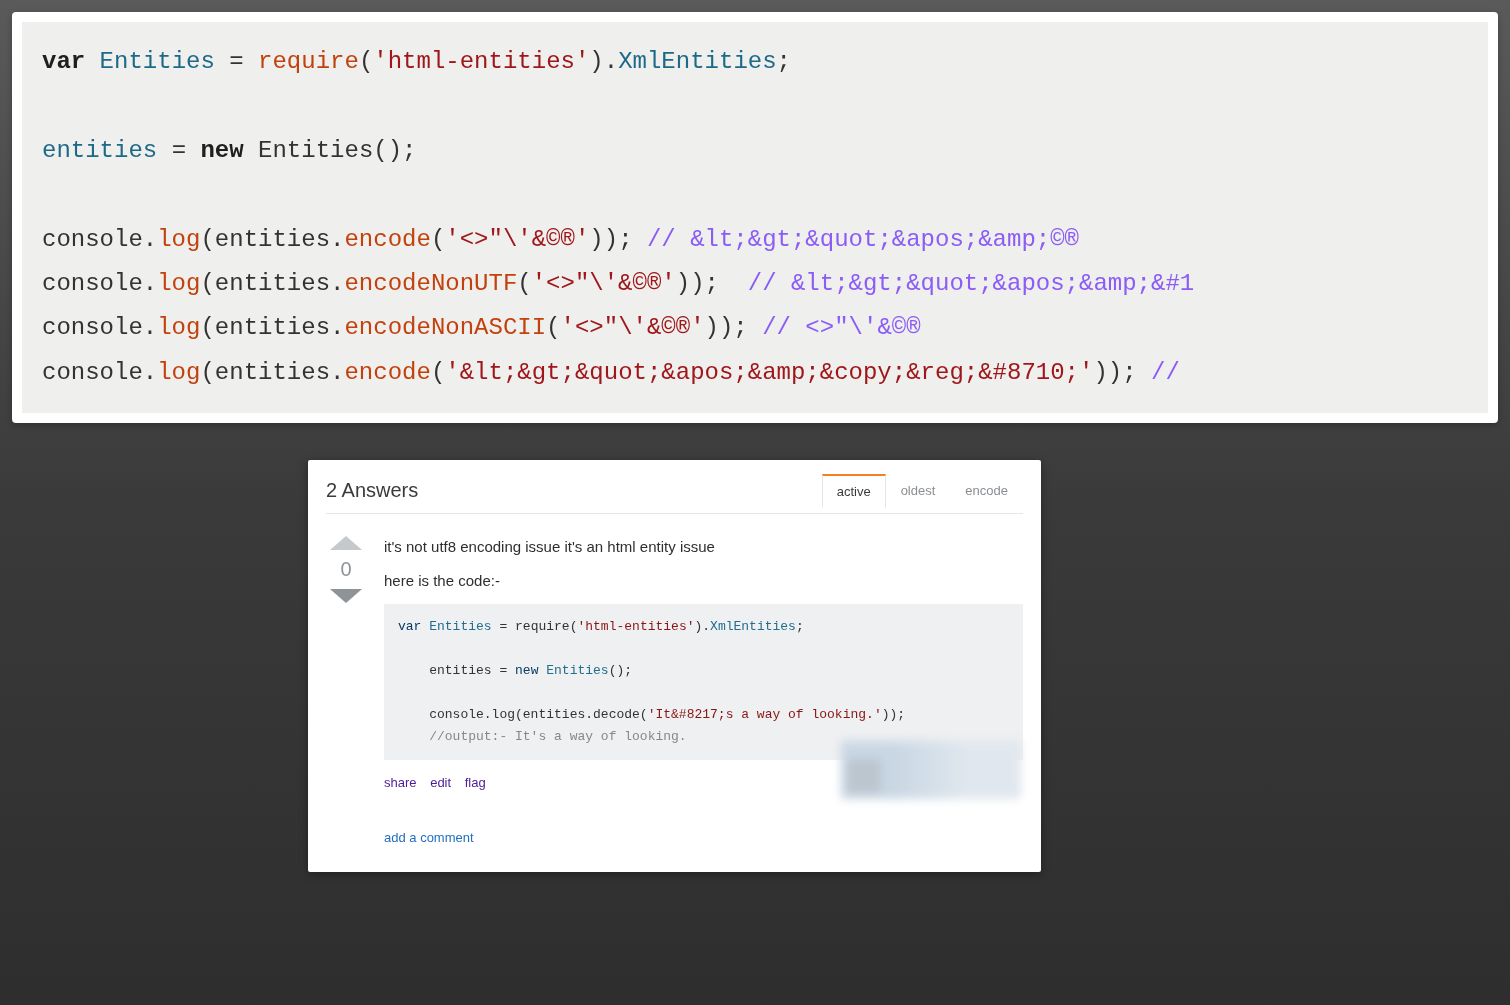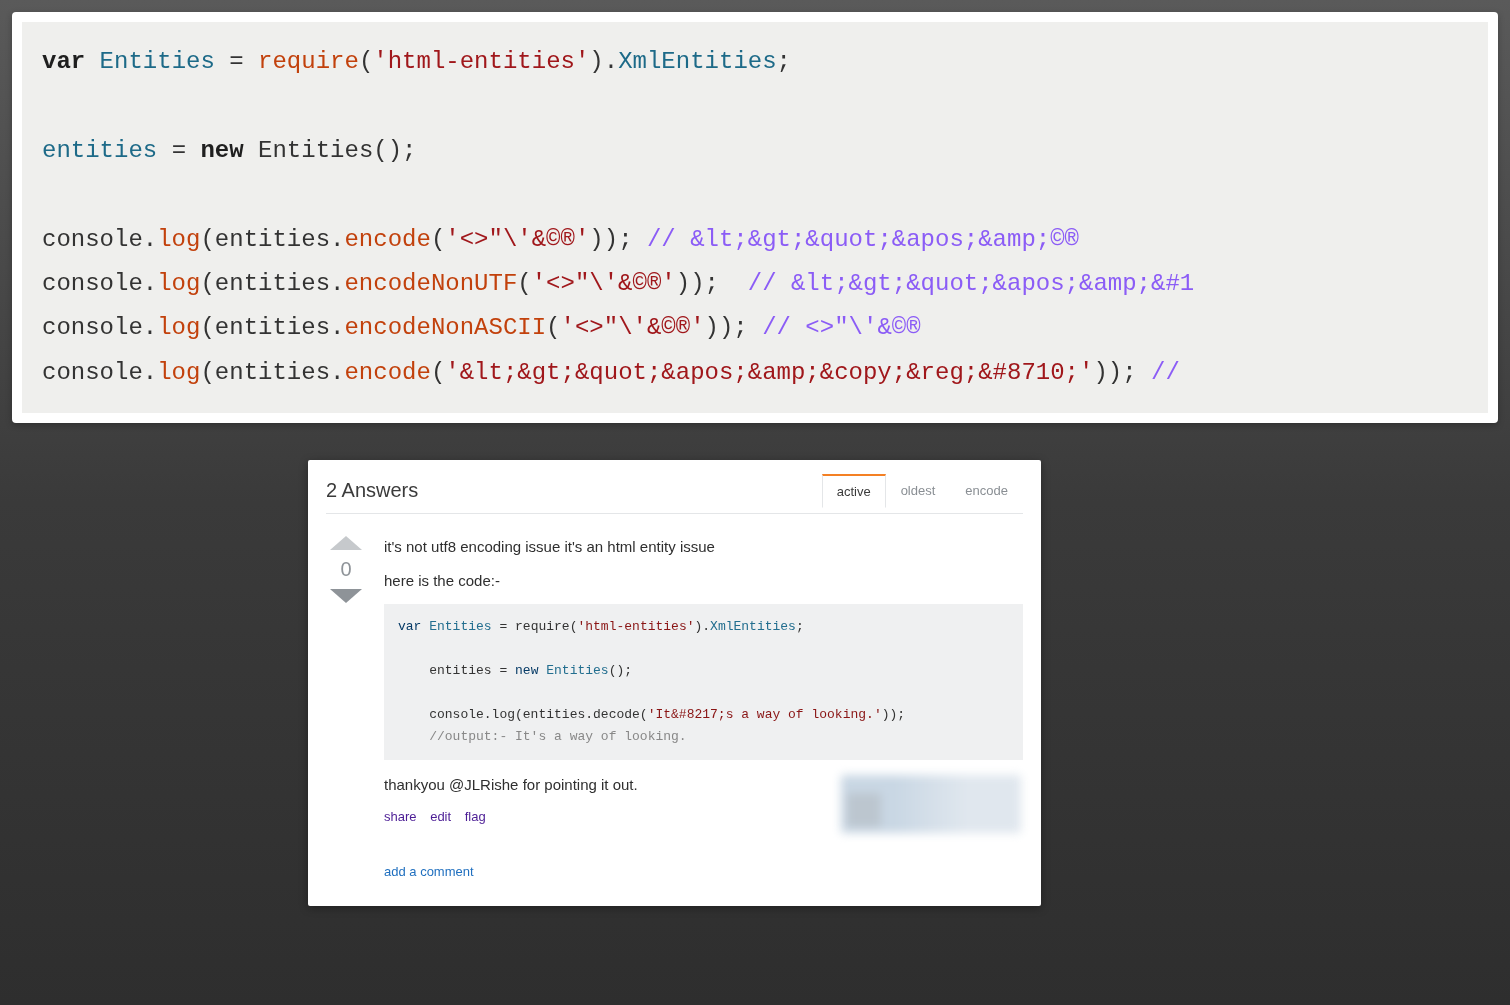--- a/index.html
+++ b/index.html
@@ -209,21 +209,20 @@
       <p>it's not utf8 encoding issue it's an html entity issue</p>
       <p class="tight">here is the code:-</p>
 
       <div class="so-code"><span class="k">var </span><span class="nm">Entities</span><span> = require(</span><span class="s">'html-entities'</span><span>).</span><span class="nm">XmlEntities</span><span>;</span>
 
 <span>    entities = </span><span class="k">new </span><span class="nm">Entities</span><span>();</span>
 
 <span>    console.log(entities.decode(</span><span class="s">'It&amp;#8217;s a way of looking.'</span><span>));</span>
 <span class="c">    //output:- It's a way of looking.</span></div>
 
-      <p>thankyou @JLRishe for pointing it out.</p>
 
       <div class="actions">
         <span>share</span>
         <span>edit</span>
         <span>flag</span>
       </div>
 
       <div class="usercard"></div>
 
       <div class="add-comment">add a comment</div>

